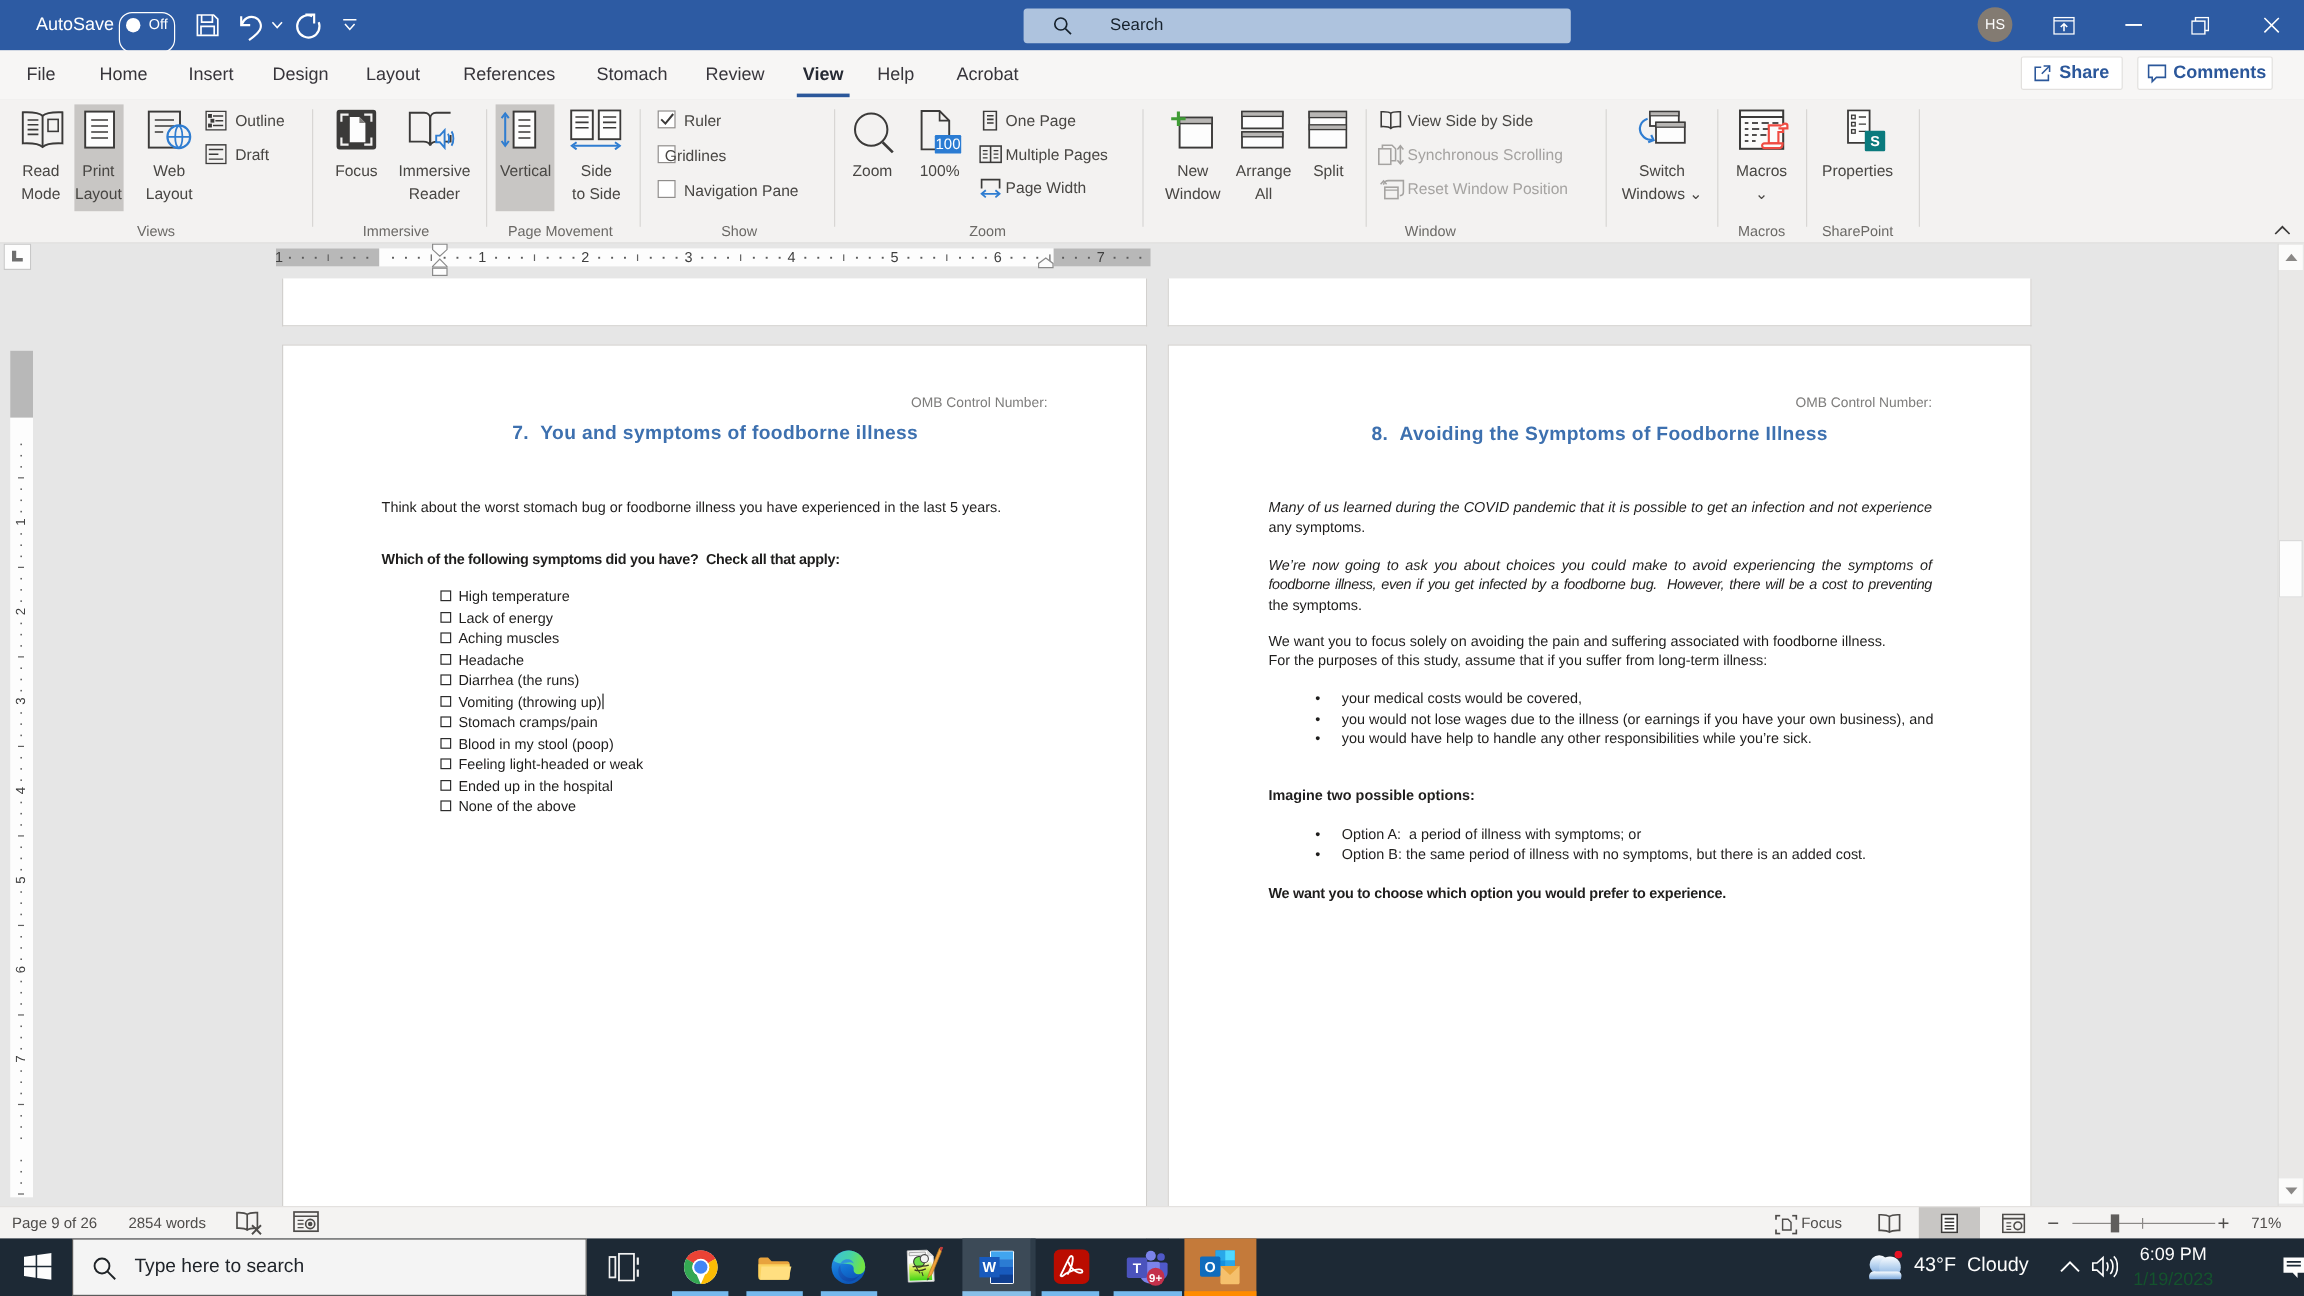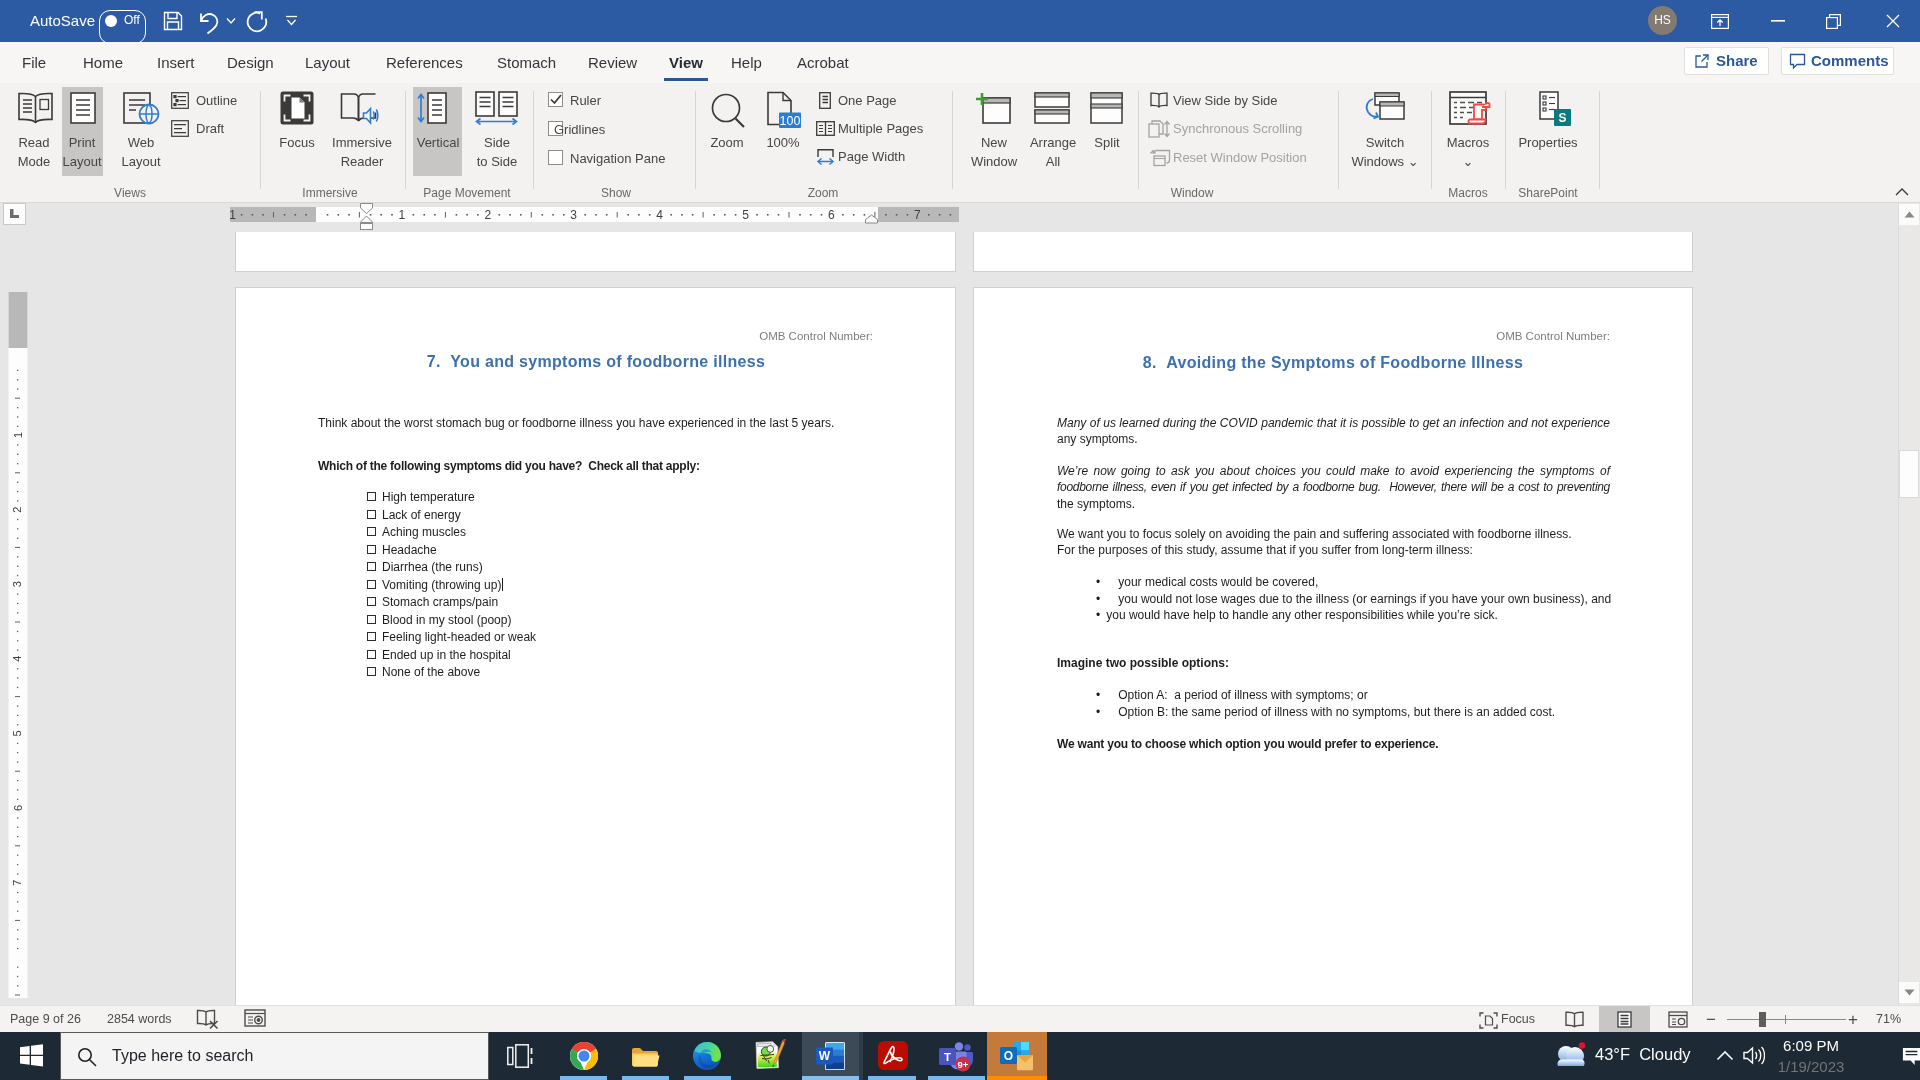--- a/index.html
+++ b/index.html
@@ -81,20 +81,27 @@
 
   <svg class="abs" style="left:246px;top:10px" width="22" height="25" viewBox="0 0 22 25" fill="none" stroke="#fff" stroke-width="1.8">
     <path d="M8.5 2.2 H15.8 V9.5"></path>
     <path d="M14.2 3.6 C12.2 2.6 9.8 2.4 7.5 3.3 C2.7 5.2 0.4 10.6 2.3 15.4 C4.2 20.2 9.6 22.5 14.4 20.6 C19.2 18.7 21.5 13.3 19.6 8.5"></path>
   </svg>
 
   <svg class="abs" style="left:285px;top:15px" width="13" height="12" viewBox="0 0 13 12" fill="none" stroke="#fff" stroke-width="1.3">
     <path d="M1 1.5 H12"></path>
       <path d="M2.5 5 L6.5 9.5 L10.5 5"></path>
   </svg>
+  <div id="searchbox">
+    <svg class="abs" style="left:24px;top:6px" width="17" height="17" viewBox="0 0 17 17" fill="none" stroke="#16212c" stroke-width="1.4">
+      <circle cx="7" cy="7" r="5"></circle>
+        <path d="M10.8 10.8 L15.5 15.5"></path>
+    </svg>
+    <div class="stext">Search</div>
+  </div>
   <div id="avatar">HS</div>
 
   <svg class="abs" style="left:1711px;top:14px" width="18" height="15" viewBox="0 0 18 15" fill="none" stroke="#fff" stroke-width="1.2">
     <rect x="0.6" y="0.6" width="16.8" height="13.8"></rect>
     <path d="M0.6 3.4 H17.4"></path>
     <path d="M9 12 V6 M6.3 8.5 L9 5.8 L11.7 8.5" stroke-width="1.3"></path>
   </svg>
 
   <svg class="abs" style="left:1771px;top:20px" width="14" height="2" viewBox="0 0 14 2">
       <rect width="14" height="1.6" fill="#fff"></rect>
@@ -579,21 +586,21 @@
 <div class="dochead" style="left:973px;top:354px">8.&nbsp;&nbsp;Avoiding the Symptoms of Foodborne Illness</div>
 <div class="dline just" style="left:1057px;top:416px;width:553px">Many of us learned during the COVID pandemic that it is possible to get an infection and not experience</div>
 <div class="dline" style="left:1057px;top:432px">any symptoms.</div>
 <div class="dline just" style="left:1057px;top:464px;width:553px">We’re now going to ask you about choices you could make to avoid experiencing the symptoms of</div>
 <div class="dline just" style="left:1057px;top:480px;width:553px;letter-spacing:-0.3px">foodborne illness, even if you get infected by a foodborne bug.&nbsp; However, there will be a cost to preventing</div>
 <div class="dline" style="left:1057px;top:497px">the symptoms.</div>
 <div class="dline" style="left:1057px;top:527px">We want you to focus solely on avoiding the pain and suffering associated with foodborne illness.</div>
 <div class="dline" style="left:1057px;top:543px">For the purposes of this study, assume that if you suffer from long-term illness:</div>
 <div class="dline" style="left:1096px;top:575px">•<span style="margin-left:18px">your medical costs would be covered,</span></div>
 <div class="dline" style="left:1096px;top:592px">•<span style="margin-left:18px">you would not lose wages due to the illness (or earnings if you have your own business), and</span></div>
-<div class="dline" style="left:1096px;top:608px">•<span style="margin-left:6px">you would have help to handle any other responsibilities while you’re sick.</span></div>
+<div class="dline" style="left:1096px;top:608px">•<span style="margin-left:18px">you would have help to handle any other responsibilities while you’re sick.</span></div>
 <div class="dline bold" style="left:1057px;top:656px">Imagine two possible options:</div>
 <div class="dline" style="left:1096px;top:688px">•<span style="margin-left:18px">Option A:&nbsp; a period of illness with symptoms; or</span></div>
 <div class="dline" style="left:1096px;top:705px">•<span style="margin-left:18px">Option B: the same period of illness with no symptoms, but there is an added cost.</span></div>
 <div class="dline bold" style="left:1057px;top:737px;letter-spacing:-0.2px">We want you to choose which option you would prefer to experience.</div>
 
 <div id="statusbar">
   <div class="abs" style="left:10px;top:6px">Page 9 of 26</div>
   <div class="abs" style="left:107px;top:6px">2854 words</div>
   <svg class="abs" style="left:196px;top:3px" width="24" height="21" viewBox="0 0 24 21" fill="none" stroke="#4e4c4a" stroke-width="1.4">
     <path d="M10 3 C8.5 1.8 6 1.3 1.5 1.5 V14.5 C6 14.3 8.5 14.8 10 16 C11.5 14.8 14 14.3 18.5 14.5 V1.5 C14 1.3 11.5 1.8 10 3 Z M10 3 V16"></path>
@@ -783,17 +790,17 @@
 <svg class="abs" style="left:1716px;top:1050px" width="18" height="11" viewBox="0 0 18 11" fill="none" stroke="#fdfdfd" stroke-width="1.6">
   <path d="M1.5 9.5 L9 2 L16.5 9.5"></path>
 </svg>
 <svg class="abs" style="left:1743px;top:1046px" width="22" height="19" viewBox="0 0 22 19" fill="none" stroke="#fdfdfd" stroke-width="1.4">
   <path d="M1 6.5 H4.5 L9.5 2 V17 L4.5 12.5 H1 Z"></path>
   <path d="M12.5 6 C14 7.5 14 11.5 12.5 13"></path>
   <path d="M15.5 3.5 C18.5 6 18.5 13 15.5 15.5"></path>
   <path d="M18.5 1 C22.5 4.5 22.5 14.5 18.5 18"></path>
 </svg>
 <div class="abs" style="left:1777px;top:1037px;width:68px;text-align:center;font-size:15px;color:#fdfdfd">6:09 PM</div>
-<div class="abs" style="left:1777px;top:1058px;width:68px;text-align:center;font-size:15px;color:#737373">1/19/2023</div>
+<div class="abs" style="left:1777px;top:1058px;width:68px;text-align:center;font-size:15px;color:#14532d">1/19/2023</div>
 <svg class="abs" style="left:1902px;top:1046px" width="19" height="21" viewBox="0 0 21 21">
   <path d="M1 1 H20 V15 H14 V20 L9.5 15 H1 Z" fill="#fdfdfd"></path>
   <path d="M4 5 H17 M4 8.5 H17" stroke="#1d2935" stroke-width="1.5"></path>
 </svg>
 
 </body></html>

